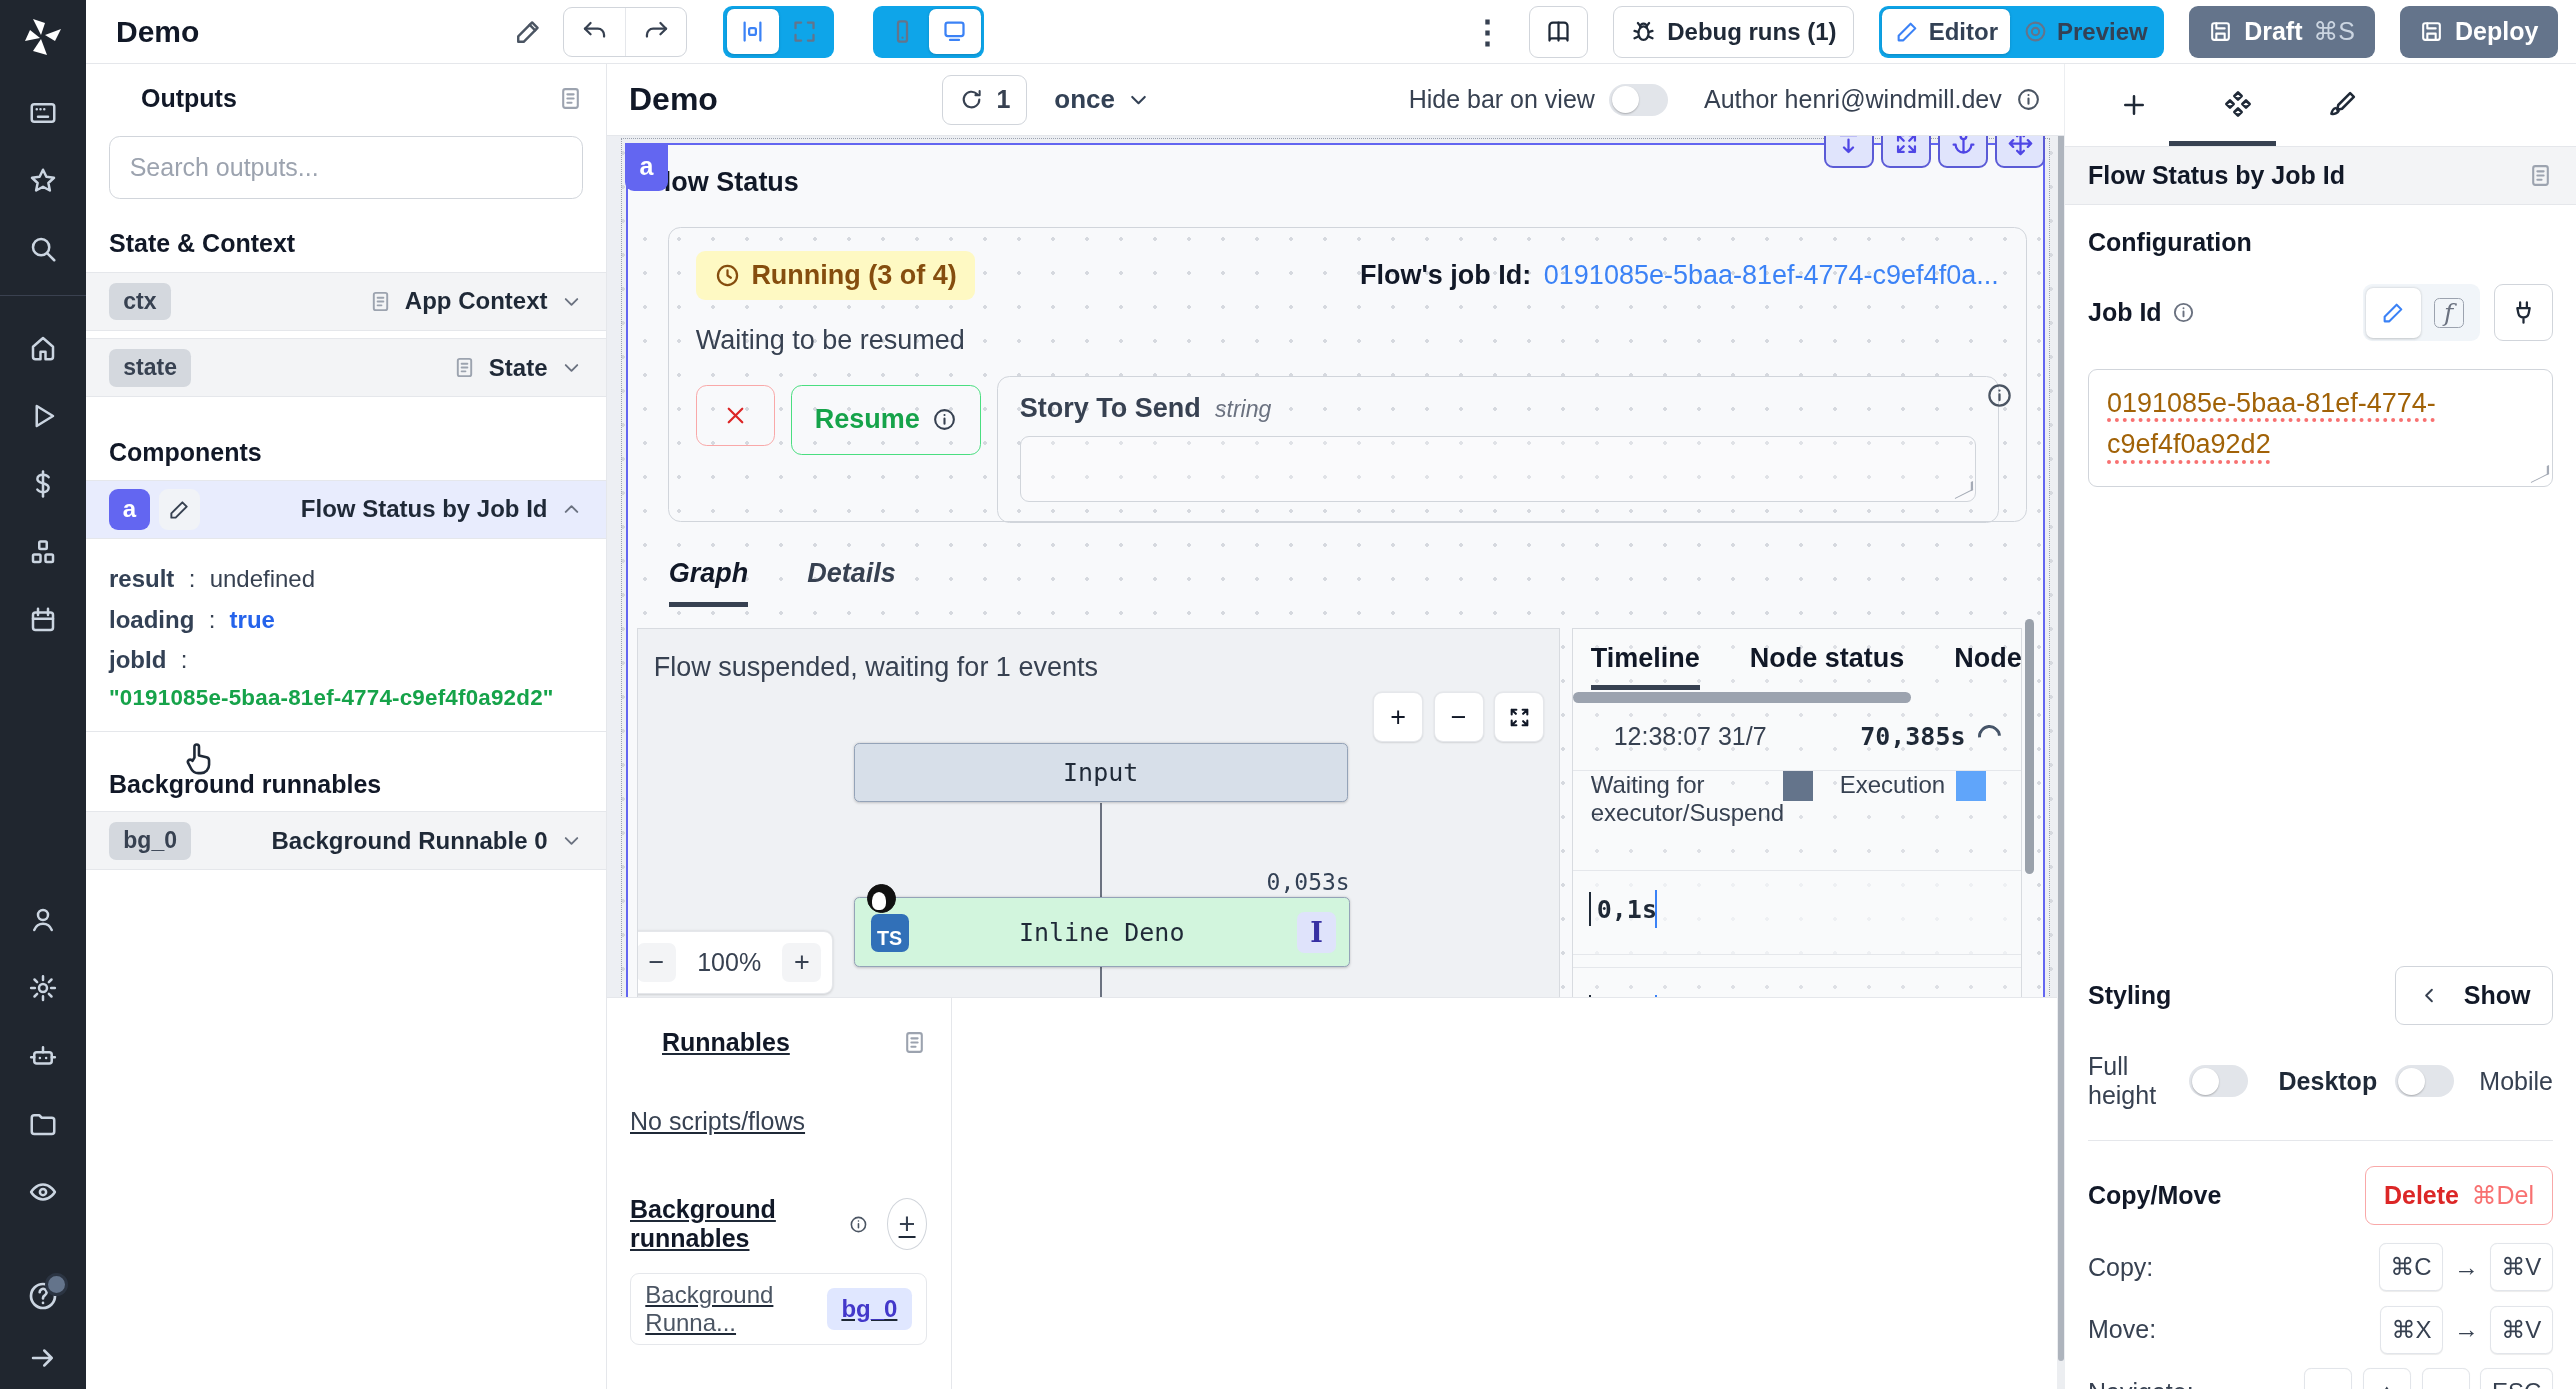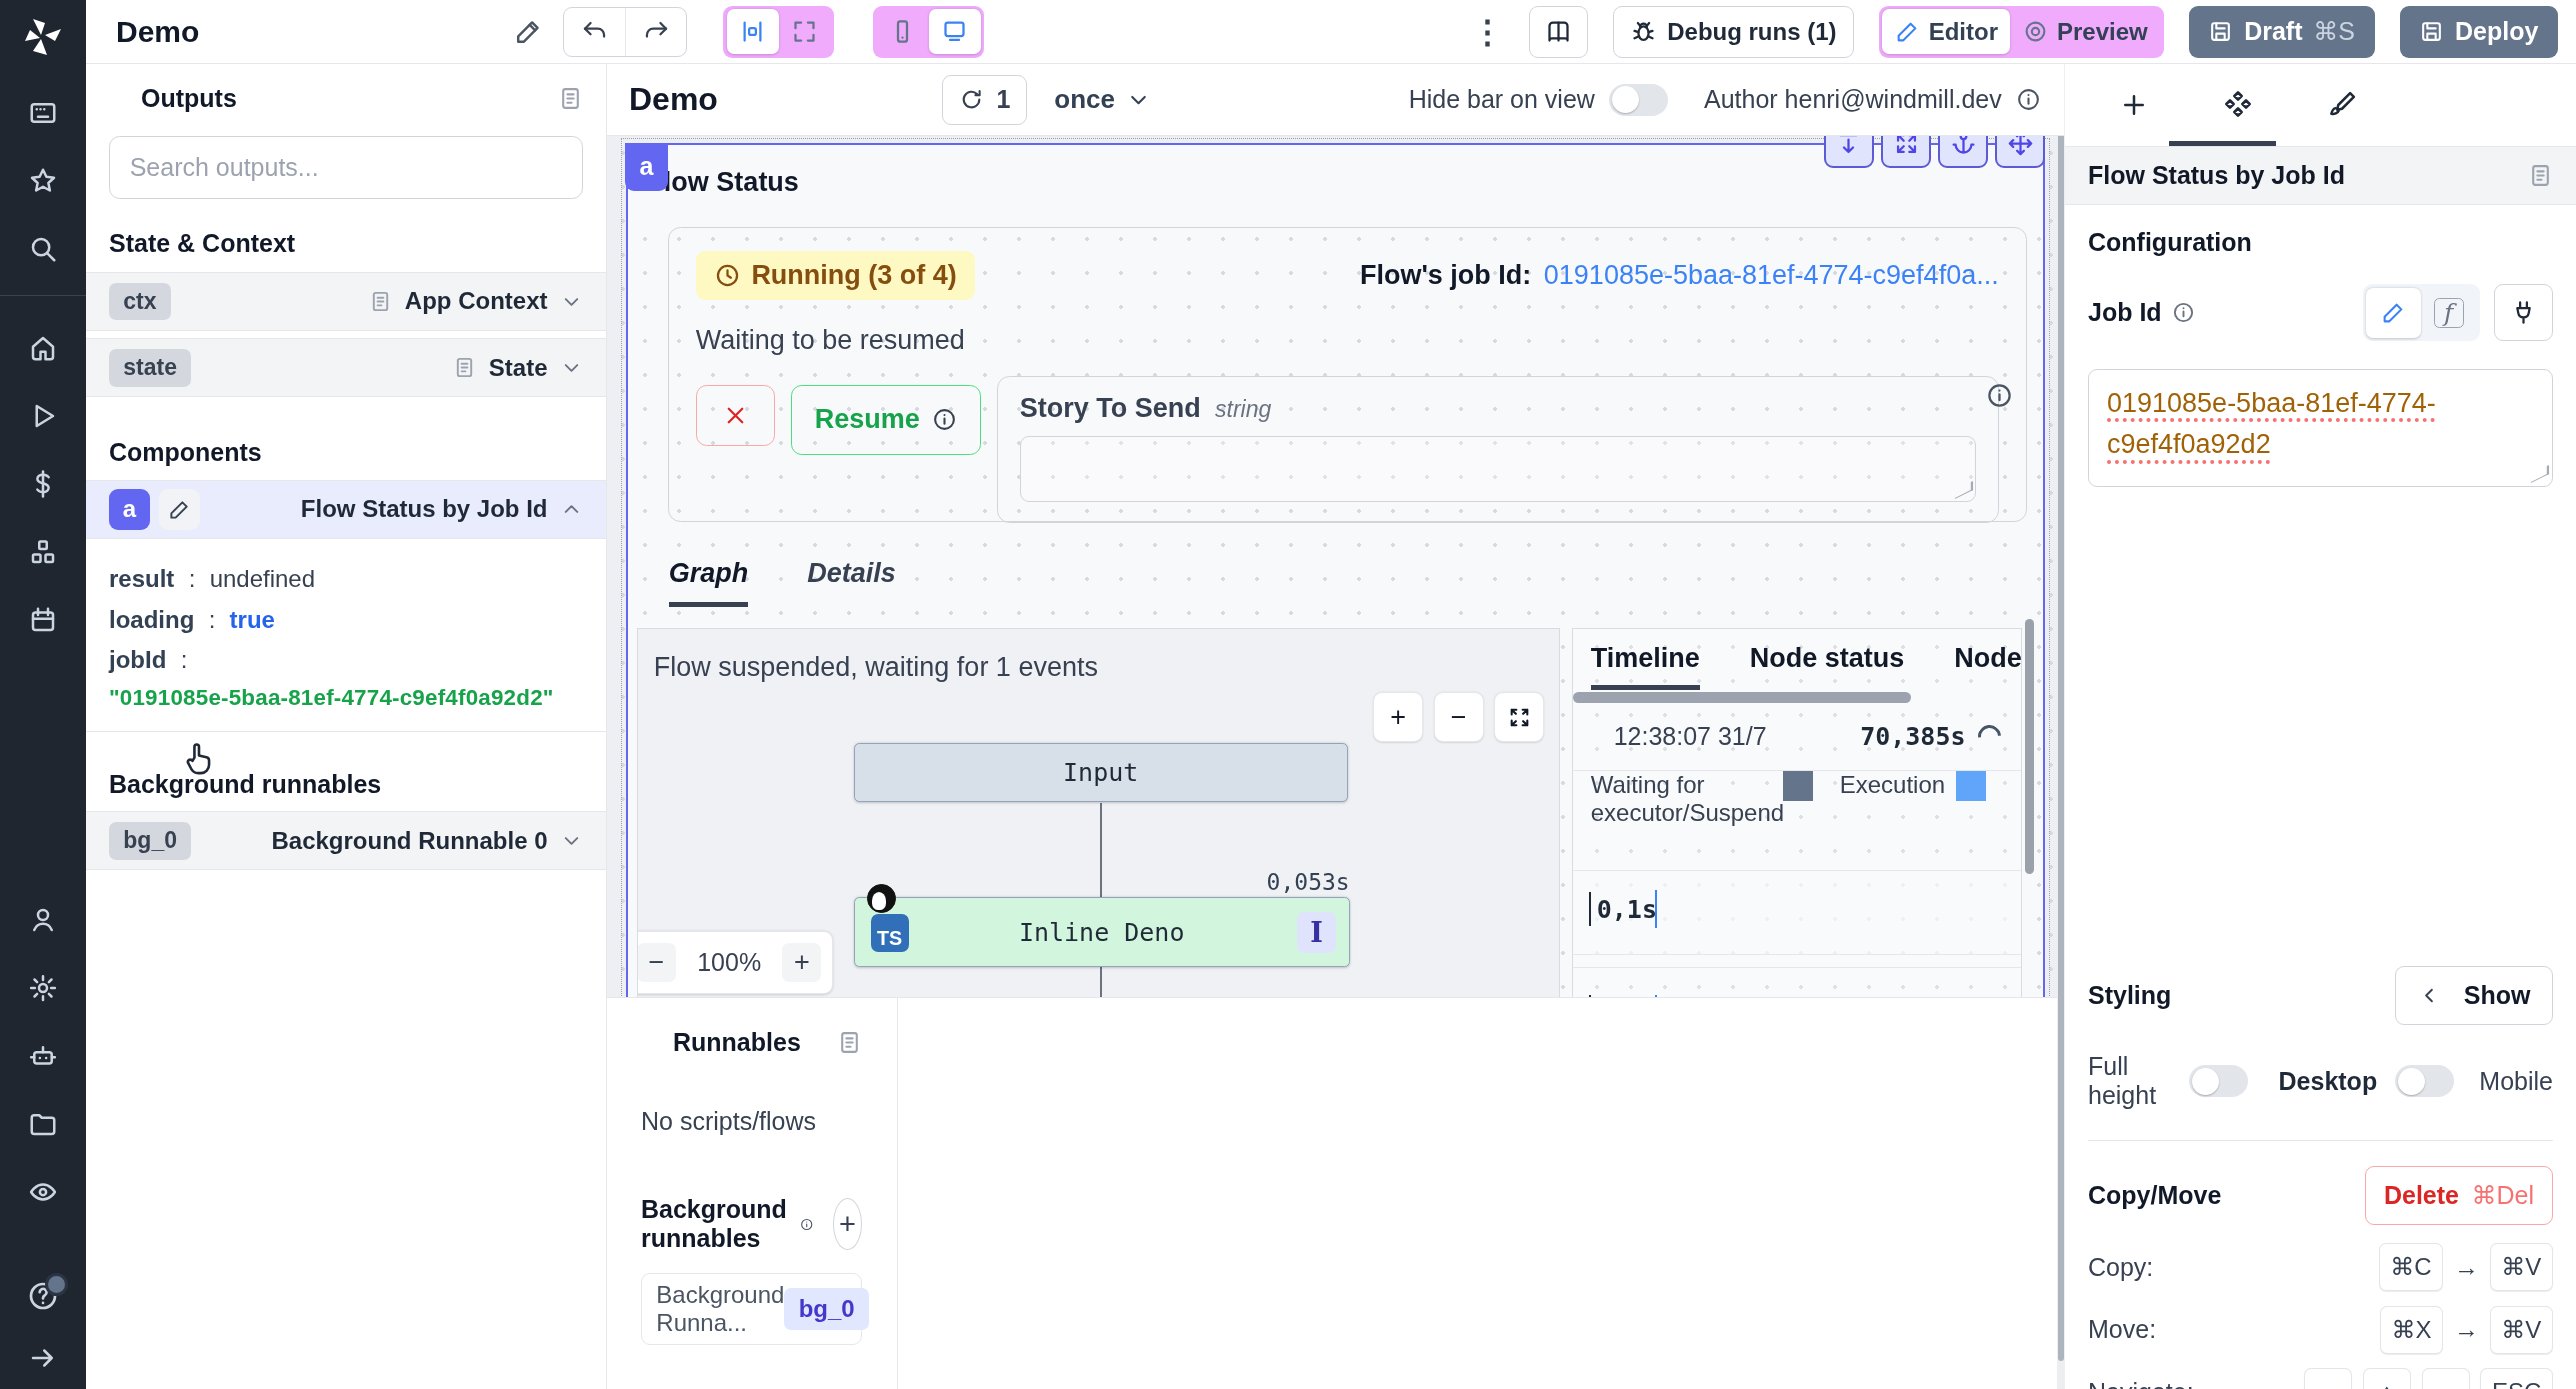--- a/index.html
+++ b/index.html
@@ -16,21 +16,21 @@
   .rail .grow { flex:1; }
   .help-dot { position:absolute; top:-7.2px; right:-9px; width:23px; height:23px; border-radius:50%; background:#64748b; border:3.6px solid #2b3442; }
 
   
   .topbar { position:absolute; left:86px; top:0; width:2490px; height:64px; background:#fff; border-bottom:0.9px solid #e5e7eb; display:flex; align-items:center; padding:0 18px 0 30px; z-index:25; }
   .app-title { font-size:30px; font-weight:bold; color:#111827; }
   .tb-icon { color:#4b5563; }
   .btn-group { display:flex; border:1.8px solid #d1d5db; border-radius:9px; background:#fff; height:50px; overflow:hidden; }
   .btn-group .cell { width:61px; display:flex; align-items:center; justify-content:center; color:#374151; }
   .btn-group .cell + .cell { border-left:1.8px solid #e5e7eb; }
-  .seg { display:flex; background:#f0abfc; border-radius:9px; padding:3.6px; height:52px; align-items:center; }
+  .seg { display:flex; background:#0ea5e9; border-radius:9px; padding:3.6px; height:52px; align-items:center; }
   .seg .opt { height:45px; border-radius:7.2px; display:flex; align-items:center; justify-content:center; padding:0 12.5px; color:#64748b; gap:9px; font-weight:bold; color:#334155; }
   .seg .opt.active { background:#fff; box-shadow:0 0.9px 2.7px rgba(0,0,0,.18); }
   .seg .opt.active .blue { color:#3b82f6; }
   .wbtn { height:52px; border:1.8px solid #d1d5db; border-radius:9px; background:#fff; display:flex; align-items:center; justify-content:center; gap:10.7px; padding:0 16px; color:#1f2937; font-weight:bold; }
   .slate-btn { height:52px; border-radius:9px; background:#64748b; color:#fff; font-weight:bold; display:flex; align-items:center; gap:10.7px; padding:0 19.7px; font-size:25px; }
   .slate-btn .kbd-lite { color:#cbd5e1; font-weight:normal; }
 
   
   .outputs { position:absolute; left:86px; top:64px; width:521px; height:1326px; background:#fff; border-right:1.8px solid #e5e7eb; padding-top:19.7px; z-index:20; }
   .outputs .pad { padding:0 23px; }
@@ -126,21 +126,21 @@
   .tl-row3 { height:84px; background:rgba(249,250,251,.6); border-bottom:0.9px solid #e5e7eb; position:relative; }
   .tl-row4 { height:63px; position:relative; border-top:0.9px solid #e5e7eb; margin-top:12.5px; }
   .tick-label { position:absolute; left:16px; top:21.5px; display:flex; align-items:center; font-family:"DejaVu Sans Mono",monospace; font-weight:bold; font-size:25px; color:#1f2937; }
   .tick-label .bar { width:2.7px; height:34px; background:#1f2937; margin-right:5.4px; }
   .blue-tick { position:absolute; left:82px; top:19.7px; width:2.7px; height:38px; background:#3b82f6; }
 
   .canvas-vscroll { position:absolute; right:9px; top:474px; width:9px; height:255px; background:#9aa1ab; border-radius:4.5px; }
 
   
   .bottom { position:absolute; left:0; top:933px; width:1458px; height:393px; background:#fff; border-top:1.8px solid #e5e7eb; display:flex; }
-  .runnables { width:292px; border-right:1.8px solid #e5e7eb; padding:30px 35px; }
+  .runnables { width:346px; border-right:1.8px solid #e5e7eb; padding:30px 24px;text-decoration:underline; }
   .no-scripts { margin-top:50px; font-size:25px; color:#374151; }
   .bg-head { margin-top:59px; display:flex; align-items:center; gap:12.5px; }
   .plus-circle { width:52px; height:52px; border:0.9px solid #d1d5db; border-radius:50%; display:flex; align-items:center; justify-content:center; color:#374151; font-size:29px; margin-left:7.2px; }
   .bg-item { margin-top:19.7px; border:1.8px solid #e5e7eb; border-radius:9px; height:72px; display:flex; align-items:center; justify-content:space-between; padding:0 14.3px; }
   .bg-item .lbl { color:#4b5563; font-size:24px; }
   .indigo-chip { background:#e0e7ff; color:#4338ca; font-weight:bold; font-size:24px; border-radius:7.2px; padding:7.2px 14.3px; }
 
   
   .rdivider { position:absolute; left:2057px; top:64px; width:8px; height:1326px; background:#eceef1; }
   .rdivider .thumb { position:absolute; left:0.9px; top:9px; width:6.3px; height:1288px; background:#aeb4bd; border-radius:3.6px; }

